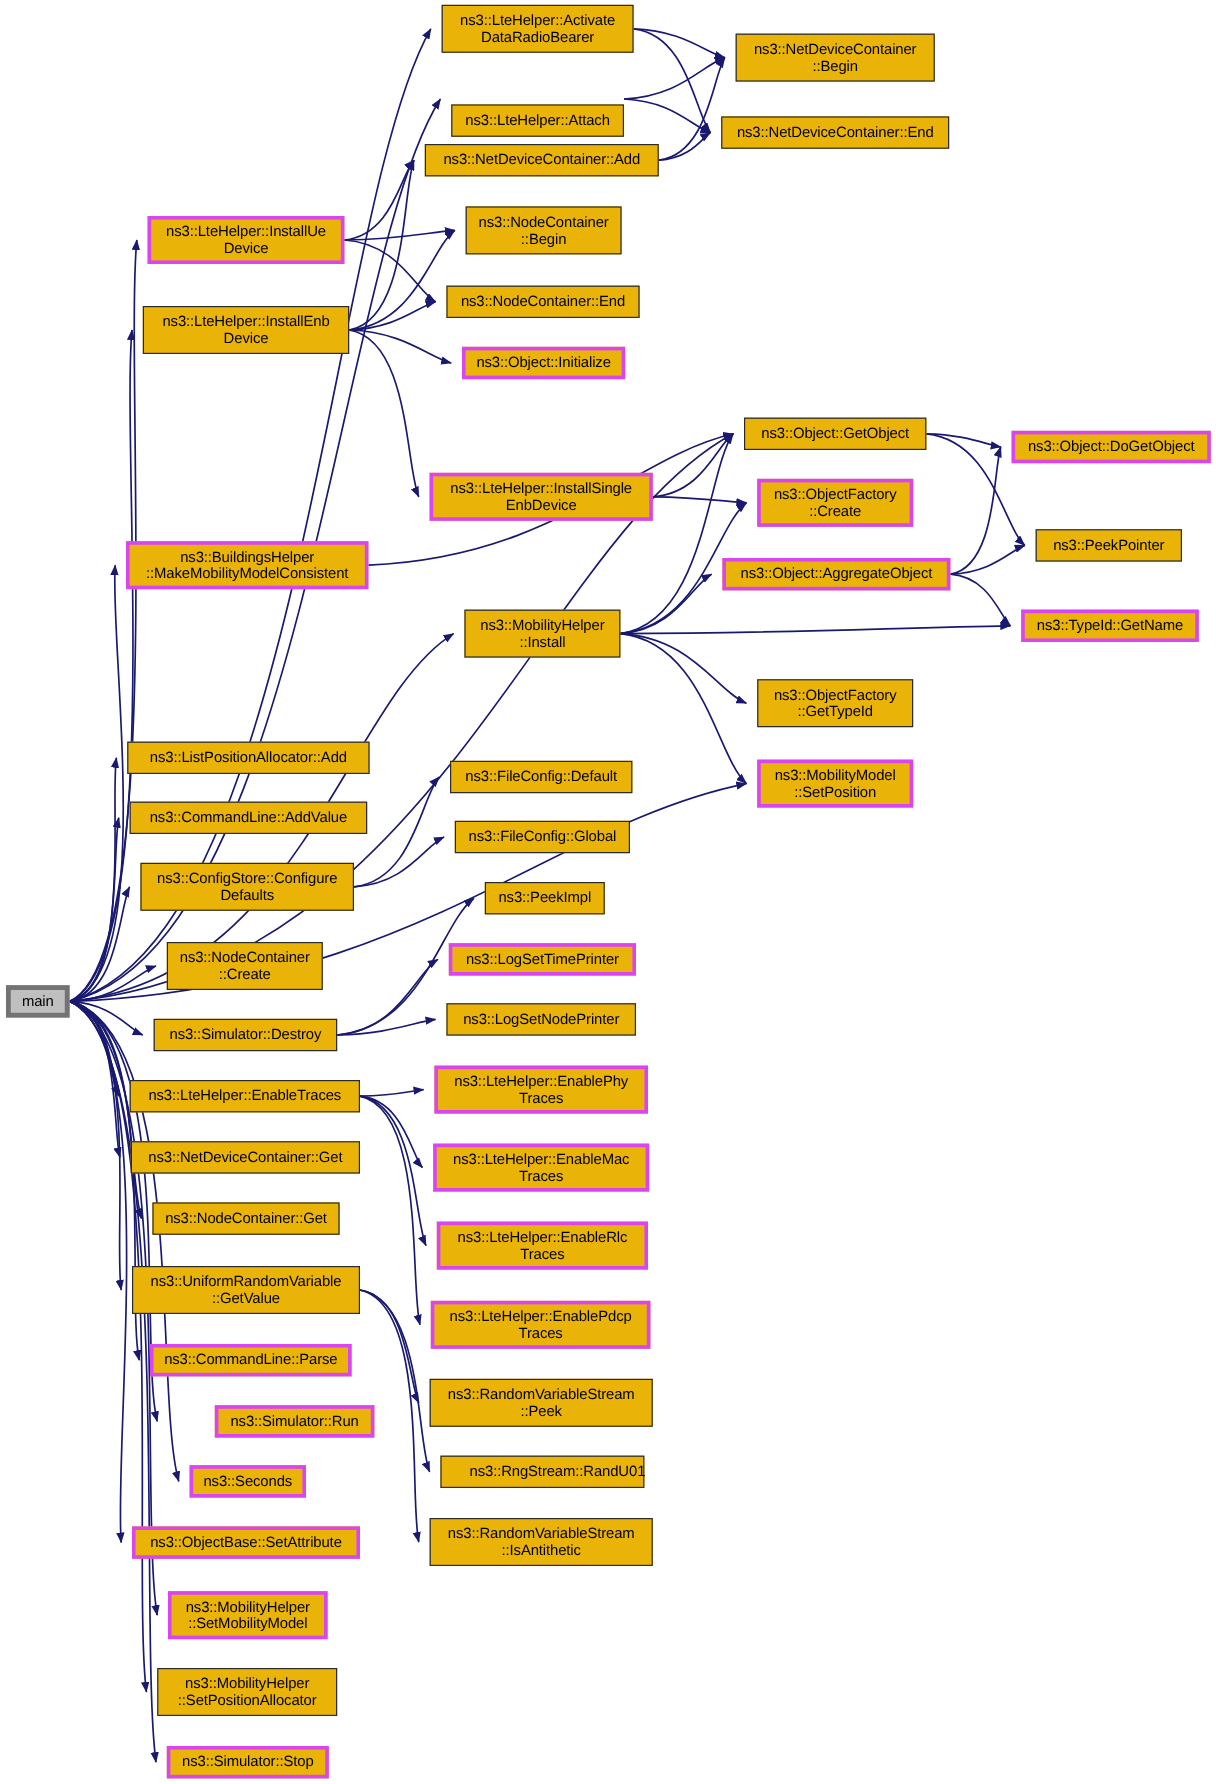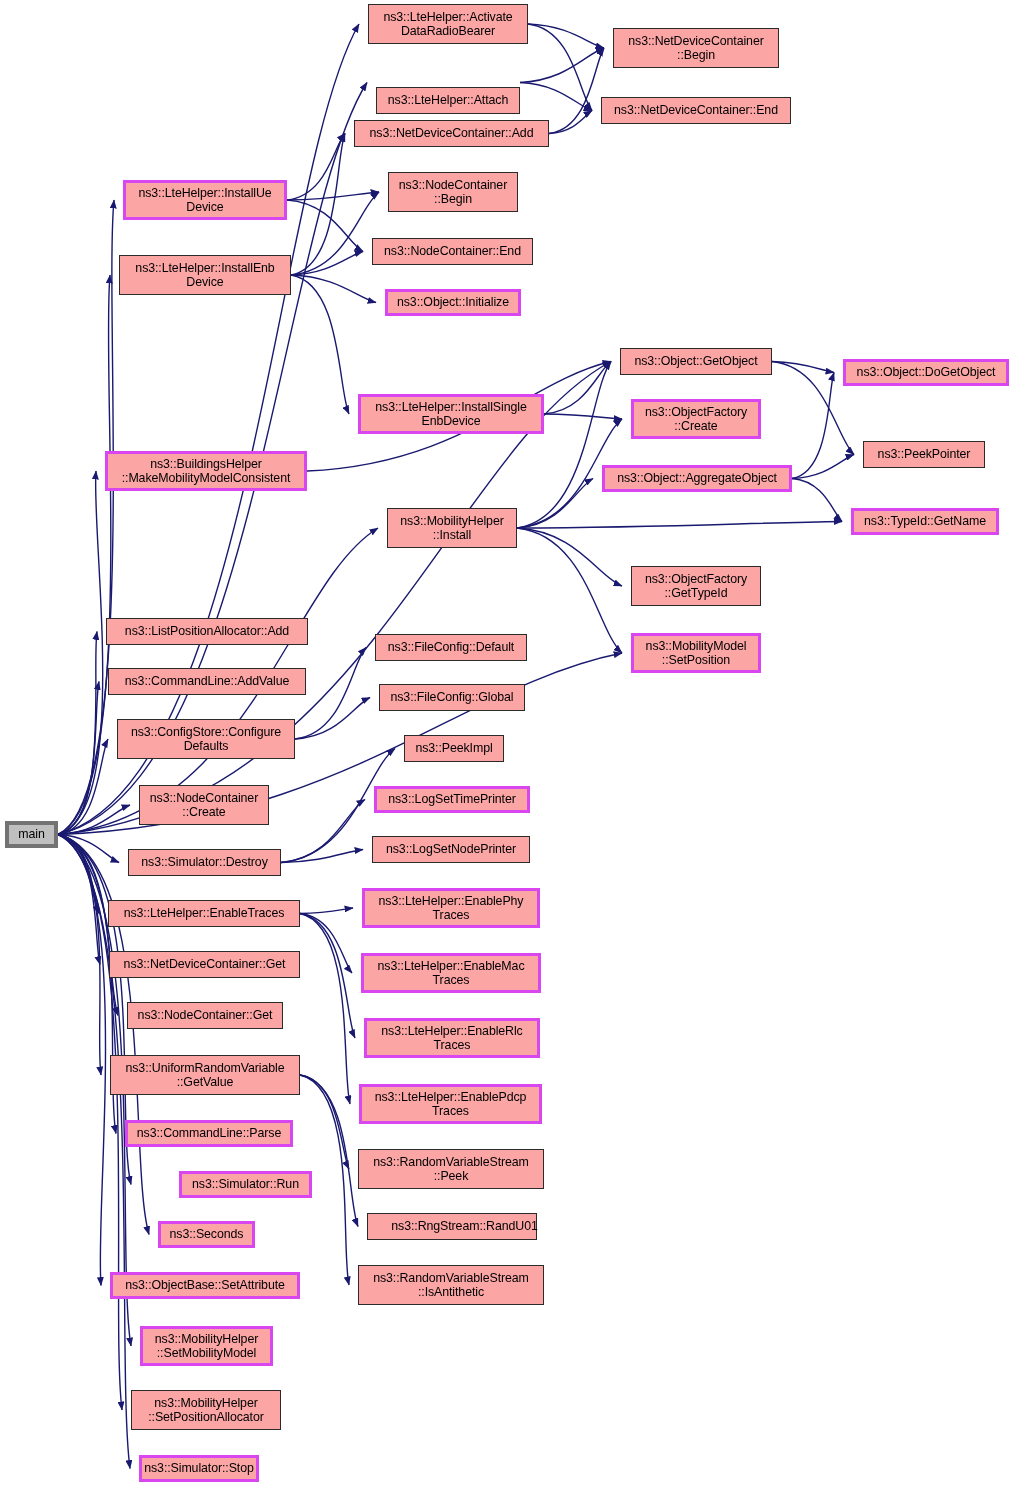--- a/index.html
+++ b/index.html
@@ -20,21 +20,21 @@
     position: absolute;
     left: 0;
     top: 0;
     width: 1013px;
     height: 1487px;
     pointer-events: none;
   }
   .gnode {
     position: absolute;
     box-sizing: border-box;
-    background: #fca5a5;
+    background: #eab308;
     border: 1px solid #2b2b2b;
     display: flex;
     align-items: center;
     justify-content: center;
     text-align: center;
     font-size: 12.4px;
     line-height: 14.5px;
     color: #000000;
     letter-spacing: -0.1px;
     white-space: pre-line;
@@ -190,15 +190,15 @@
       <div class="gnode red" style="left: 140px; top: 1171px; width: 133px; height: 27px; margin-left: 39px;">ns3::Simulator::Run</div>
       <div class="gnode" style="left: 367px; top: 1213px; width: 170px; height: 27px; padding-left: 28px;">ns3::RngStream::RandU01</div>
       <div class="gnode red" style="left: 158px; top: 1221px; width: 97px; height: 27px;">ns3::Seconds</div>
       <div class="gnode" style="left: 358px; top: 1265px; width: 186px; height: 40px;">ns3::RandomVariableStream
 ::IsAntithetic</div>
       <div class="gnode red" style="left: 110px; top: 1272px; width: 190px; height: 27px;">ns3::ObjectBase::SetAttribute</div>
       <div class="gnode red" style="left: 140px; top: 1326px; width: 133px; height: 40px;">ns3::MobilityHelper
 ::SetMobilityModel</div>
       <div class="gnode" style="left: 131px; top: 1390px; width: 150px; height: 40px;">ns3::MobilityHelper
 ::SetPositionAllocator</div>
-      <div class="gnode red" style="left: 139px; top: 1455px; width: 120px; height: 27px;">ns3::Simulator::Stop</div>
+      <div class="gnode red" style="left: 139px; top: 1455px; width: 135px; height: 27px;">ns3::Simulator::Stop</div>
     </div>
 </div>
 
 </body></html>

